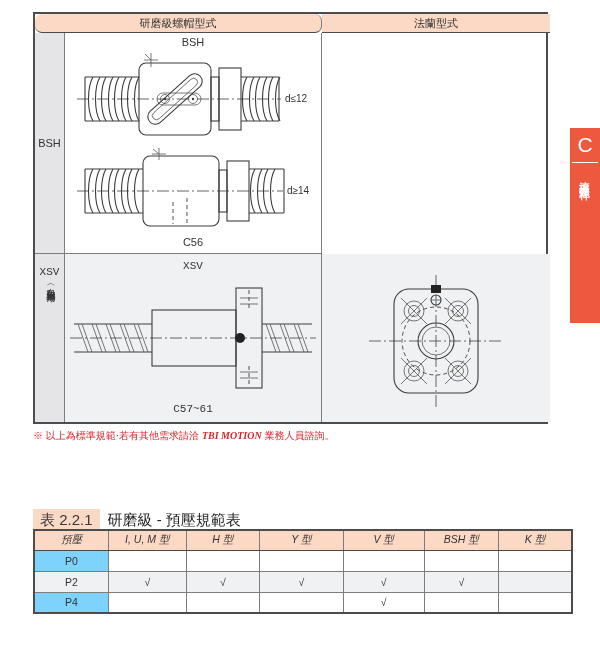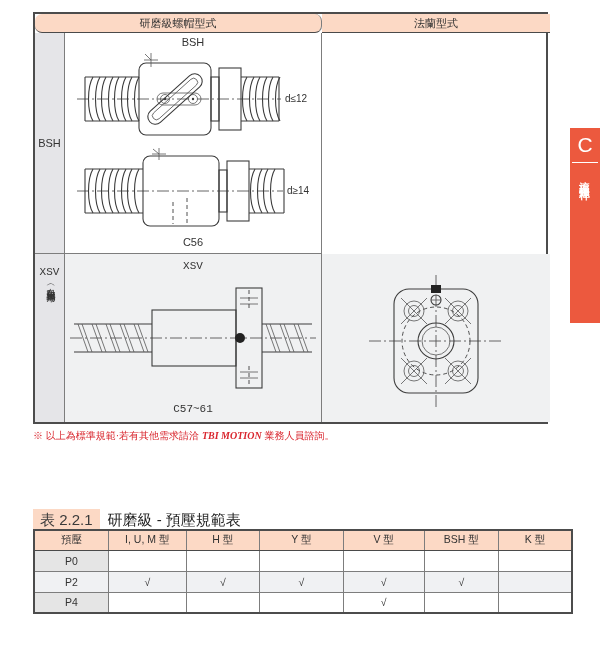--- a/index.html
+++ b/index.html
@@ -57,24 +57,24 @@
   #caption { position:absolute; left:33px; top:509px; display:flex; align-items:center;
     font-size:15px; color:#222; }
   #caption .chip { background:#fcd9c5; color:#3a3a3a; padding:2px 7px; margin-right:8px; }
 
   
   #preload-table { position:absolute; left:33px; top:529px; width:540px;
     border-collapse:collapse; table-layout:fixed; font-size:10.5px; color:#333; }
   #preload-table th, #preload-table td { border:1px solid #7d7d7d; text-align:center;
     font-weight:normal; height:21px; }
   #preload-table { border:2px solid #4c4c4c; }
-  #preload-table thead th { background:#fcd9c5; height:20px; border-bottom:1.5px solid #4a4a4a; }
+  #preload-table thead th { background:#fcd9c5; height:20px; border-bottom:1.5px solid #4a4a4a;font-style:italic; }
   #preload-table tbody td { background:#ffffff; }
   #preload-table tbody tr:nth-child(even) td { background:#f0f1f3; }
-  #preload-table td.rl { background:#e5e5e5; }
+  #preload-table td.rl { background:#7dd3fc; }
 </style>
 </head>
 <body>
 
 <div id="top-table">
   <div class="hdr hdr-left">研磨級螺帽型式</div>
   <div class="hdr hdr-right">法蘭型式</div>
 
   <div class="lblcol bsh-lbl">
     <span>BSH</span>

